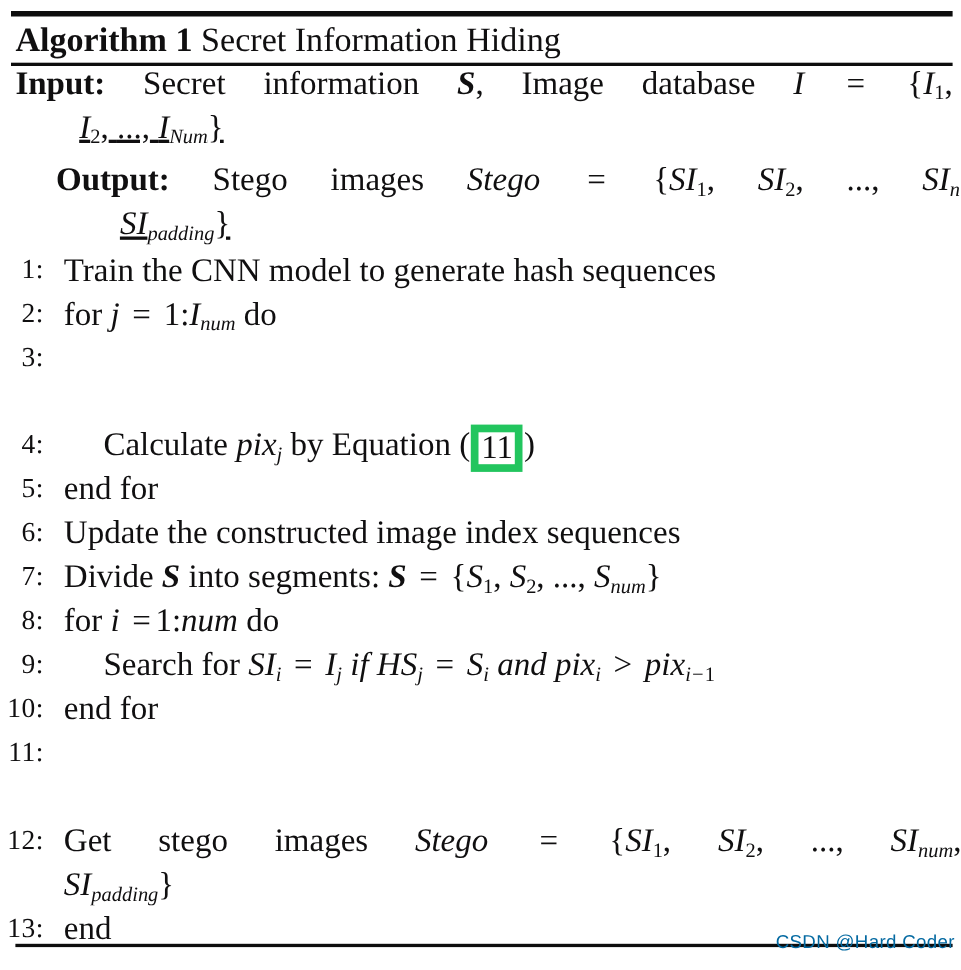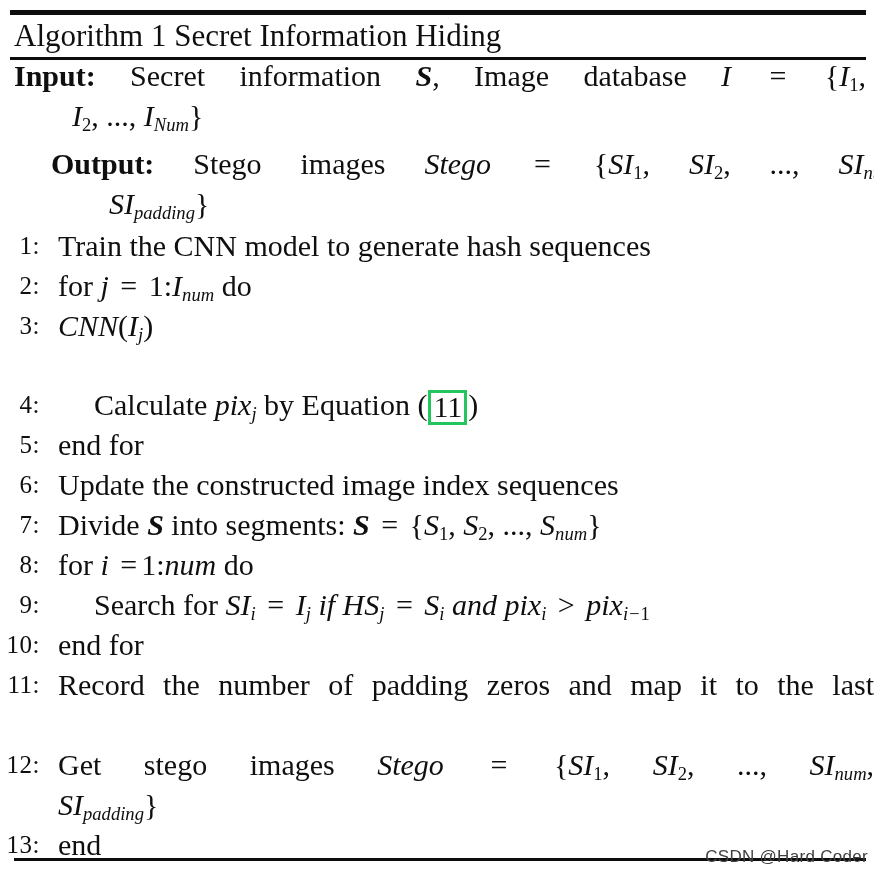--- a/index.html
+++ b/index.html
@@ -38,21 +38,21 @@
   #title-line {
     position: absolute;
     left: 14px;
     top: 16px;
     width: 850px;
     font-size: 31px;
     line-height: 40px;
     white-space: nowrap;
   }
   #title-line .alg-label {
-    font-weight: normal;
+    font-weight: bold;
     margin-top: 20px;
   }
   #title-line .alg-name {
     font-weight: normal;
   }
 
   
   .io-line {
     position: absolute;
     left: 14px;
@@ -67,20 +67,21 @@
     display: block;
     text-align: justify;
     text-align-last: justify;
     text-justify: inter-word;
   }
   .io-cont {
     display: block;
     padding-left: 58px;
     text-align: left;
     text-align-last: left;
+    text-decoration: underline;
   }
 
   #io-input  { top: 56px;  }
   #io-output { top: 144px; margin-left: 37px; }
 
   
   .step {
     position: absolute;
     left: 0;
     width: 874px;
@@ -152,35 +153,35 @@
     font-style: italic;
     line-height: 0;
     vertical-align: -0.28em;
   }
   sub .mn { font-style: normal; }
   .nowrap { white-space: nowrap; }
 
   
   .eq-highlight {
     display: inline-block;
-    border: 3px solid #22c55e;
+    border: 7px solid #22c55e;
     padding: 0px 2px;
     margin: 0 1px;
     line-height: 0.96;
     vertical-align: -2px;
   }
 
   
   #watermark {
     position: absolute;
     right: 6px;
     top: 847px;
     font-size: 17px;
     font-family: "Liberation Sans", "DejaVu Sans", sans-serif;
-    color: #404040;
+    color: #0369a1;
     letter-spacing: 0.3px;
     white-space: nowrap;
   }
 </style>
 </head>
 <body>
 
 <div id="algorithm-block">
 
   <div class="rule rule-top"></div>
@@ -230,21 +231,20 @@
     <span class="step-num">2:</span>
     <span class="step-body">
       <span class="flow">for <span class="mi">j</span> <span class="mo">=</span>
       <span class="mn">1:</span><span class="mi">I</span><sub>num</sub> do</span>
     </span>
   </div>
 
   <div class="step" id="step-3">
     <span class="step-num">3:</span>
     <span class="step-body">
-      <span class="cont"><span class="mi">CNN</span>(<span class="mi">I</span><sub>j</sub>)</span>
     </span>
   </div>
 
   <div class="step" id="step-4">
     <span class="step-num">4:</span>
     <span class="step-body">
       <span class="flow indent1">Calculate
         <span class="nowrap"><span class="mi">pix</span><sub>j</sub></span>
         by Equation (<span class="eq-highlight">11</span>)</span>
     </span>
@@ -301,21 +301,20 @@
   <div class="step" id="step-10">
     <span class="step-num">10:</span>
     <span class="step-body">
       <span class="flow">end for</span>
     </span>
   </div>
 
   <div class="step" id="step-11">
     <span class="step-num">11:</span>
     <span class="step-body">
-      <span class="flow justify">Record the number of padding zeros and map it to the last</span>
     </span>
   </div>
 
   <div class="step" id="step-12">
     <span class="step-num">12:</span>
     <span class="step-body">
       <span class="flow justify">Get stego images <span class="mi">Stego</span>
         <span class="mo">=</span>
         <span class="nowrap">{<span class="mi">SI</span><sub><span class="mn">1</span></sub>,</span>
         <span class="nowrap"><span class="mi">SI</span><sub><span class="mn">2</span></sub>,</span>

